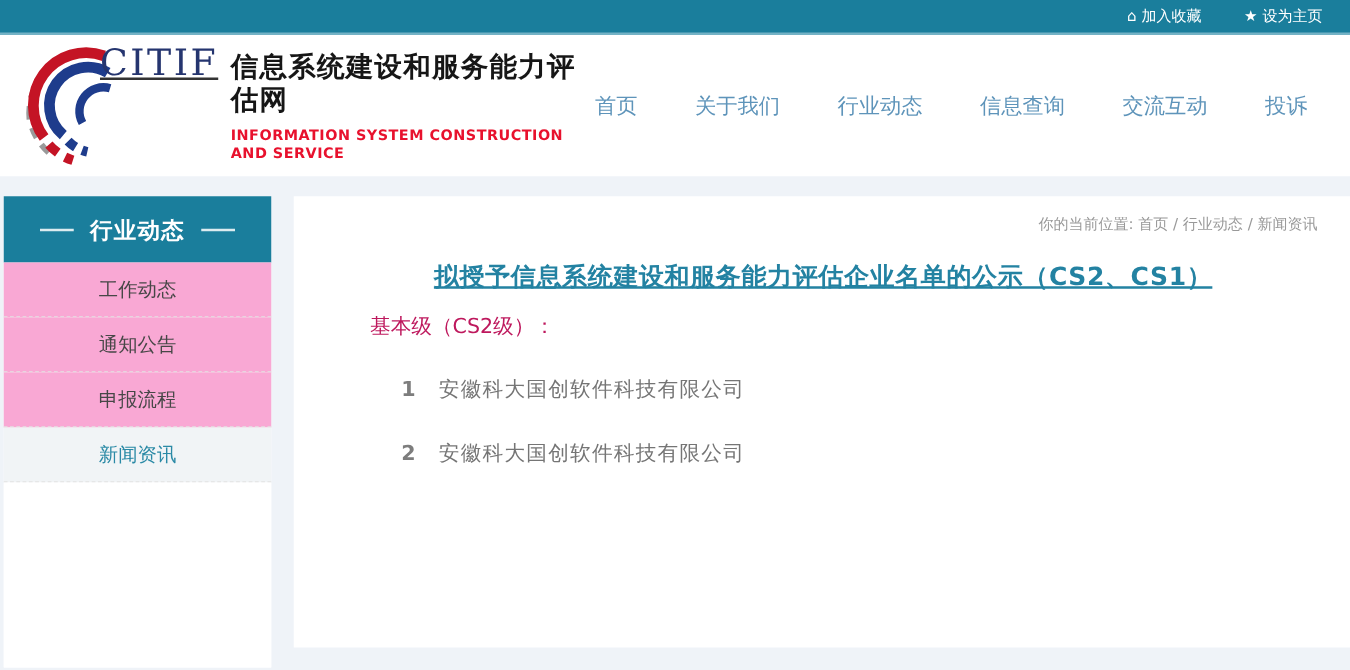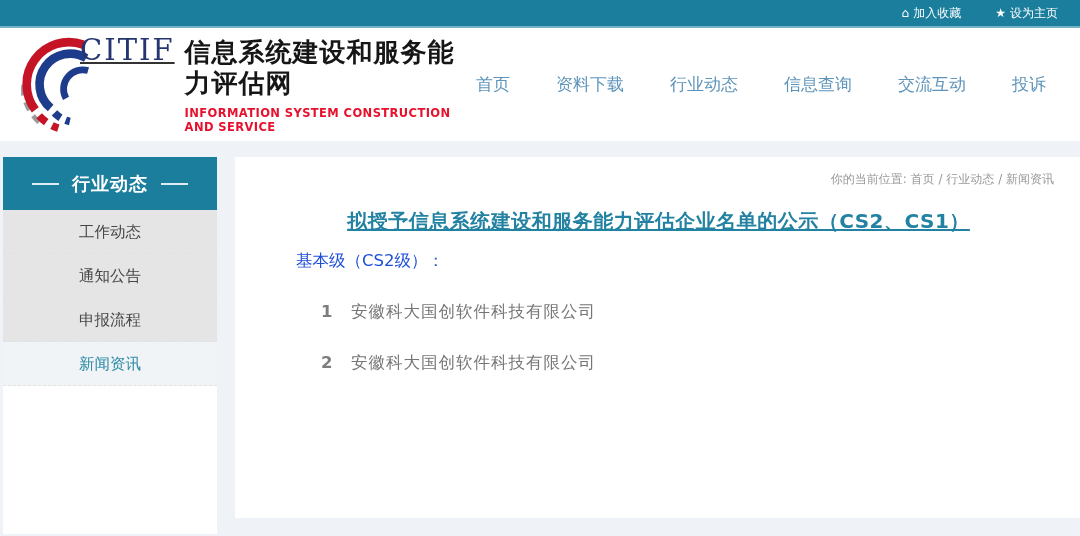--- a/index.html
+++ b/index.html
@@ -45,21 +45,21 @@
   .logo-citif {
     font-family:"DejaVu Serif","Liberation Serif",serif;
     font-size:29px;
     color:#25356f;
     letter-spacing:2px;
     margin-left:-38px;
     margin-top:-4px;
   }
   .site-titles { margin-left:10px; margin-top:2px; }
   .site-title {
-    font-size:26px;
+    font-size:22px;
     font-weight:bold;
     color:#161616;
     letter-spacing:1px;
     line-height:1.2;
   }
   .site-subtitle {
     font-size:11.5px;
     color:#e8担112d;
     color:#e8112d;
     letter-spacing:0.4px;
@@ -117,21 +117,21 @@
     margin:0 13px;
   }
   .side-item {
     height:44px;
     line-height:44px;
     text-align:center;
     font-size:15.5px;
     color:#474747;
     border-bottom:1px dashed #e2e2e2;
     cursor:pointer;
-    background:#e5e5e5;
+    background:#f9a8d4;
   }
   .side-item.active {
     background:#f1f4f6;
     color:#2b8aa6;
   }
   .side-filler { flex:1; background:#ffffff; }
 
   
   .main {
     flex:1;
@@ -170,21 +170,21 @@
   .article-body {
     margin-top:26px;
     font-size:16.5px;
     color:#757575;
     line-height:40px;
   }
   .article-body p { text-indent:2em; }
   .section-heading {
     margin-top:6px;
     font-size:16.5px;
-    color:#1d4ed8;
+    color:#be185d;
     text-indent:2em;
     line-height:40px;
   }
   .company-list { margin-top:20px; }
   .company-row {
     display:flex;
     align-items:baseline;
     margin-bottom:29px;
     padding-left:58px;
     font-size:16.5px;
@@ -225,21 +225,21 @@
       </g>
     </svg>
     <span class="logo-citif">CITIF</span>
   </div>
   <div class="site-titles">
     <div class="site-title">信息系统建设和服务能力评估网</div>
     <div class="site-subtitle">INFORMATION SYSTEM CONSTRUCTION AND SERVICE</div>
   </div>
   <div class="nav">
     <a>首页</a>
-    <a>资料下载</a>
+    <a>关于我们</a>
     <a>行业动态</a>
     <a>信息查询</a>
     <a>交流互动</a>
     <a>投诉</a>
   </div>
 </div>
 
 <div class="layout">
 
   <div class="sidebar">

